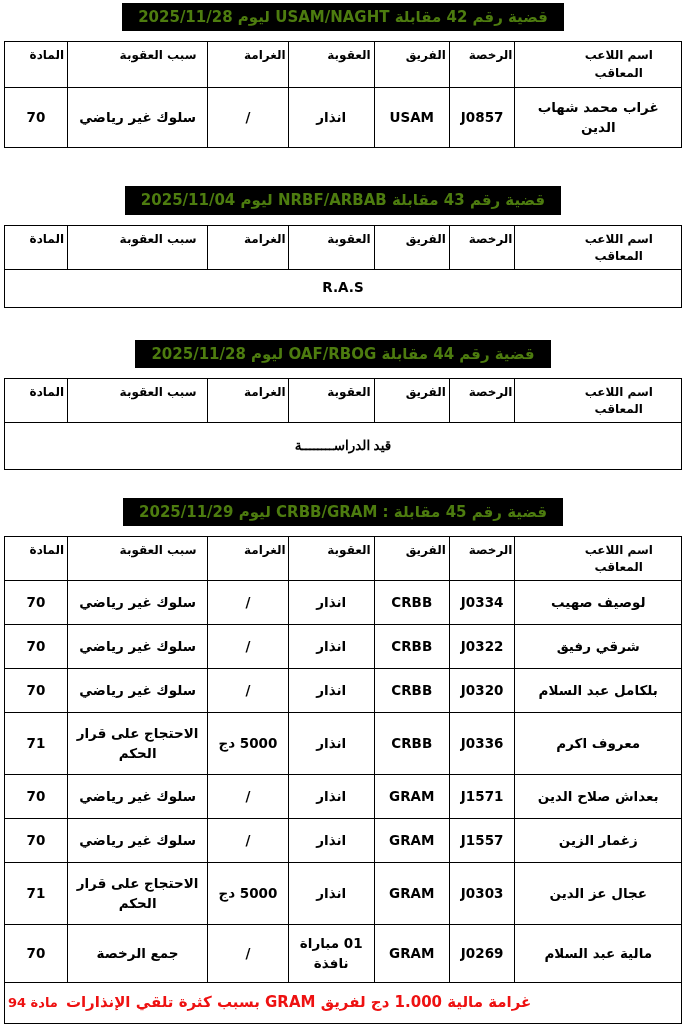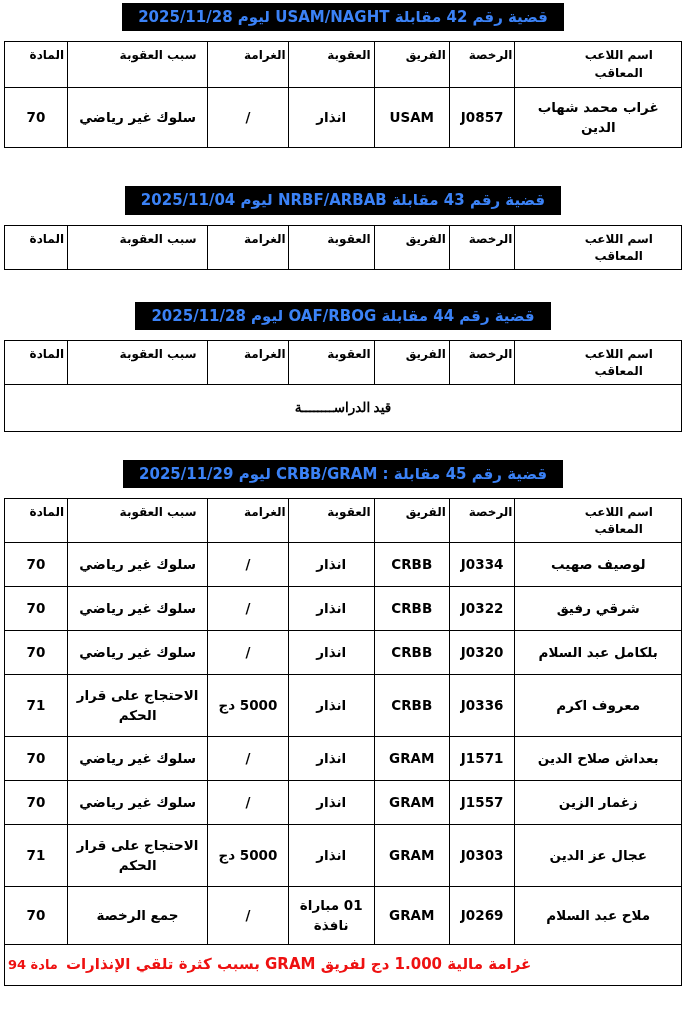--- a/index.html
+++ b/index.html
@@ -11,21 +11,21 @@
   body {
     width: 686px;
     height: 1024px;
     box-sizing: border-box;
     padding: 3px 4px 0 4px;
     direction: rtl;
     overflow: hidden;
   }
   .banner {
     background: #000000;
-    color: #3b82f6;
+    color: #4d7c0f;
     font-weight: bold;
     font-size: 15px;
     width: fit-content;
     margin: 0 auto;
     padding: 4px 16px;
     text-align: center;
     line-height: 1.35;
     white-space: nowrap;
   }
   .gap10 { height: 10px; }
@@ -154,20 +154,23 @@
   <tbody>
       <tr class="hrow">
     <th>اسم اللاعب المعاقب</th>
     <th>الرخصة</th>
     <th>الفريق</th>
     <th>العقوبة</th>
     <th>الغرامة</th>
     <th>سبب العقوبة</th>
     <th>المادة</th>
   </tr>
+  <tr>
+    <td colspan="7" class="merged-note note-ras latin">R.A.S</td>
+  </tr>
 </tbody>
   </table>
 
 <div class="gap32"></div>
 
 <div class="banner">قضية رقم 44 مقابلة OAF/RBOG ليوم 2025/11/28</div>
 <div class="gap10"></div>
 <table class="case-table">
   <colgroup>
     <col class="col-name">
@@ -275,21 +278,21 @@
   <tr class="r-tall">
     <td>عجال عز الدين</td>
     <td class="latin">J0303</td>
     <td class="latin">GRAM</td>
     <td>انذار</td>
     <td class="red">5000 دج</td>
     <td>الاحتجاج على قرار الحكم</td>
     <td>71</td>
   </tr>
   <tr class="r-last">
-    <td>ملاح عبد السلام</td>
+    <td>مالية عبد السلام</td>
     <td class="latin">J0269</td>
     <td class="latin">GRAM</td>
     <td>01 مباراة نافذة</td>
     <td>/</td>
     <td>جمع الرخصة</td>
     <td>70</td>
   </tr>
   <tr class="footer-row">
     <td colspan="7">
       <div class="footer-inner">

